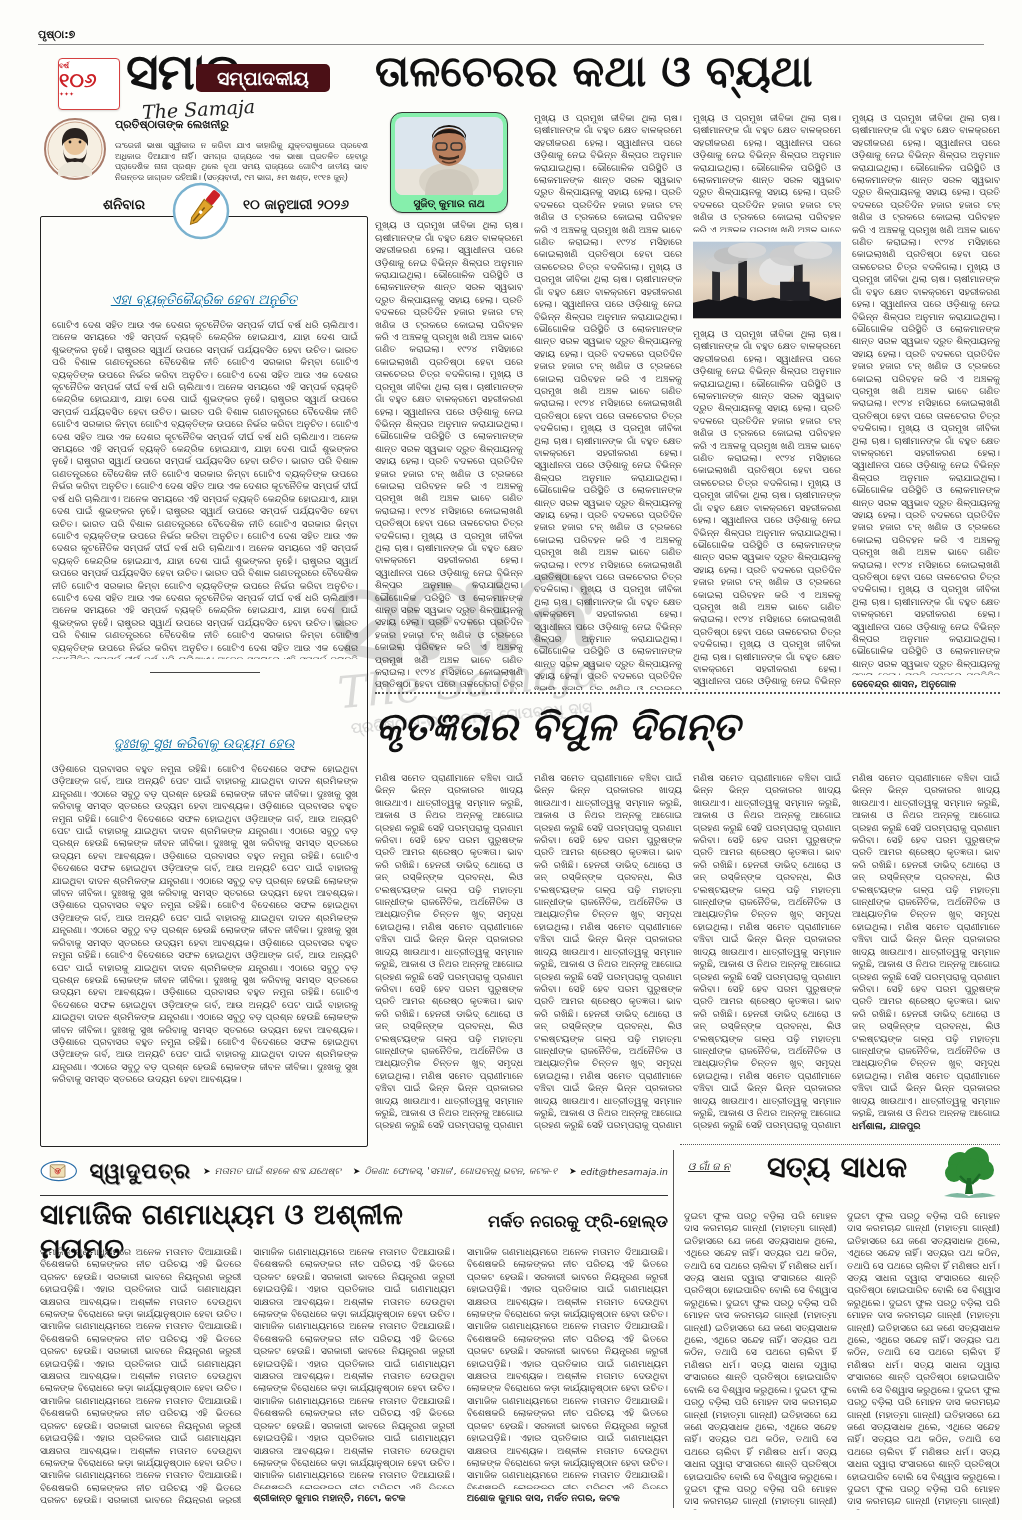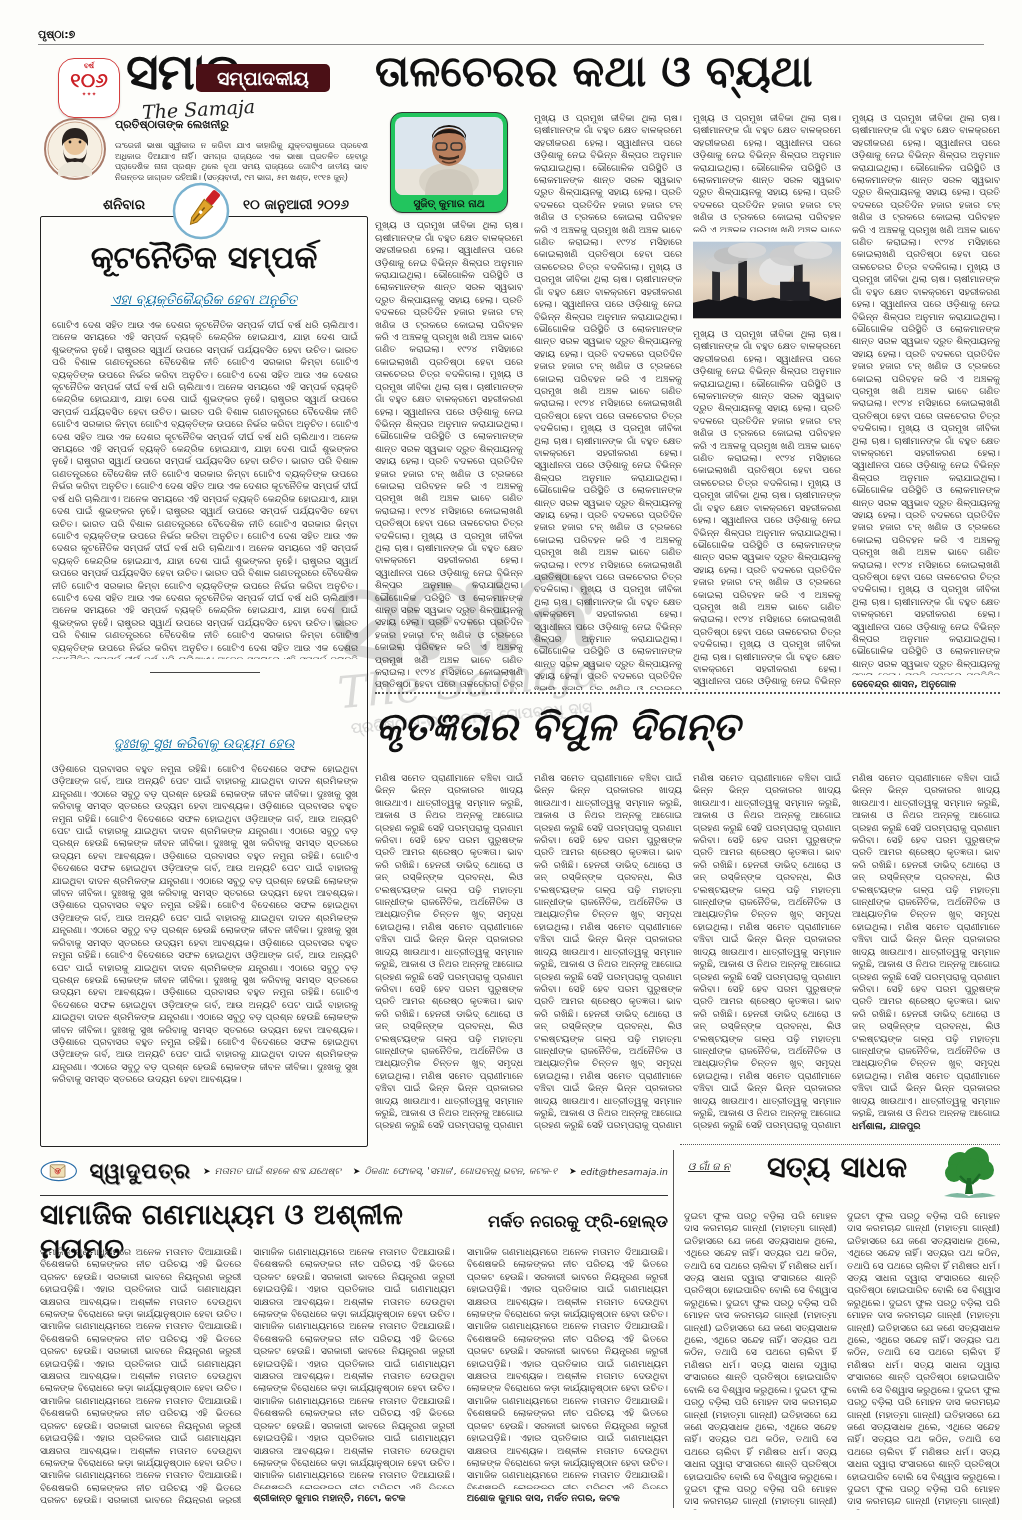--- a/index.html
+++ b/index.html
@@ -9,22 +9,22 @@
     position:relative; width:1022px; height:1520px; margin:0 auto;
     background:#fdfdfa; overflow:hidden; color:#111;
   }
   .abs { position:absolute; }
   .body-text { font-size:9.3px; line-height:12.4px; color:#1c1c1c; text-align:justify; word-break:break-word; }
 
   
   .page-no { left:38px; top:28px; font-size:11px; font-weight:bold; }
   .top-rule { left:38px; top:44px; width:946px; height:1px; background:#8a8a8a; }
 
-  .badge { left:58px; top:58px; width:62px; height:60px; border:1px solid #d54040; border-radius:16px;
-           background:#fff; text-align:center; padding-top:3px; box-shadow:0 1px 2px rgba(0,0,0,.15);}
+  .badge { left:58px; top:58px; width:62px; height:52px; border:1px solid #d54040; border-radius:4px;
+           background:#fff; padding-top:3px; box-shadow:0 1px 2px rgba(0,0,0,.15);}
   .badge-top { font-size:7px; color:#cc2127; font-weight:bold; }
   .badge-num { font-size:20px; color:#cc2127; font-weight:bold; line-height:20px; }
   .badge-sub { font-size:6px; color:#cc2127; }
 
   .logo-main { left:126px; top:42px; font-size:50px; font-weight:bold; letter-spacing:-1px; font-family:"DejaVu Serif", serif; }
   .logo-script { left:142px; top:98px; font-size:19px; font-style:italic; font-family:"DejaVu Serif", serif; color:#222; transform:rotate(-3deg); }
   .section-box { left:196px; top:64px; width:134px; height:28px; background:#4b1016; border-radius:5px;
                  color:#fff; font-size:19px; font-weight:bold; text-align:center; line-height:28px; }
 
   .founder-avatar { left:44px; top:118px; }
@@ -45,21 +45,21 @@
 
   
   .art { z-index:1; }
   .art-headline { position:absolute; left:0; width:100%; text-align:left; font-weight:bold; }
   .cols { position:absolute; display:flex; }
   .col { overflow:hidden; }
   .col-flex { display:flex; flex-direction:column; }
   .col-fill { flex:1; overflow:hidden; }
   .byline { font-size:9.5px; font-weight:bold; text-align:left; padding-top:3px; }
 
-  .photo-frame { border:1.5px solid #333; border-radius:12px; background:#22c55e; padding:4px 4px 2px;
+  .photo-frame { border:1.5px solid #333; border-radius:12px; background:#86efac; padding:4px 4px 2px;
                  box-shadow:0 1px 2px rgba(0,0,0,.2); margin:0 auto 6px; }
   .photo-frame svg { display:block; border-radius:8px; }
   .photo-caption { text-align:center; font-size:10.5px; font-weight:bold; padding:2px 0 1px; color:#111; }
 
   .industry-photo { width:100%; height:88px; margin:4px 0; display:block; }
 
   .dotted-rule { border-top:2px dotted #555; height:0; }
 
   
   .watermark { left:225px; top:560px; width:480px; text-align:center; transform:rotate(-5deg);
@@ -129,21 +129,20 @@
         <rect x="25" y="4" width="9" height="14" rx="2" fill="#cc2127"></rect>
         <polygon points="24,18 35,18 33,40 29.5,46 26,40" fill="#dfa32a" stroke="#9a6c12" stroke-width="1"></polygon>
         <line x1="29.5" y1="24" x2="29.5" y2="42" stroke="#7a5510" stroke-width="1.4"></line>
         <circle cx="29.5" cy="30" r="1.8" fill="#fff"></circle>
       </g>
     </svg>
   </div>
   <div class="abs date-date">୧୦ ଜାନୁଆରୀ ୨୦୨୬</div>
 
   <div class="abs left-box">
-    <div class="ed-title" style="top:22px;">କୂଟନୈତିକ ସମ୍ପର୍କ</div>
     <div class="ed-sub" style="top:74px;">ଏହା ବ୍ୟକ୍ତିକୈନ୍ଦ୍ରିକ ହେବା ଅନୁଚିତ</div>
     <div class="ed-body body-text" style="top:102px; height:340px;">ଗୋଟିଏ ଦେଶ ସହିତ ଆଉ ଏକ ଦେଶର କୂଟନୈତିକ ସମ୍ପର୍କ ଦୀର୍ଘ ବର୍ଷ ଧରି ଚାଲିଥାଏ। ଅନେକ ସମୟରେ ଏହି ସମ୍ପର୍କ ବ୍ୟକ୍ତି କେନ୍ଦ୍ରିକ ହୋଇଯାଏ, ଯାହା ଦେଶ ପାଇଁ ଶୁଭଙ୍କର ନୁହେଁ। ରାଷ୍ଟ୍ରର ସ୍ୱାର୍ଥ ଉପରେ ସମ୍ପର୍କ ପର୍ଯ୍ୟବସିତ ହେବା ଉଚିତ। ଭାରତ ପରି ବିଶାଳ ଗଣତନ୍ତ୍ରରେ ବୈଦେଶିକ ନୀତି ଗୋଟିଏ ସରକାର କିମ୍ବା ଗୋଟିଏ ବ୍ୟକ୍ତିଙ୍କ ଉପରେ ନିର୍ଭର କରିବା ଅନୁଚିତ। ଗୋଟିଏ ଦେଶ ସହିତ ଆଉ ଏକ ଦେଶର କୂଟନୈତିକ ସମ୍ପର୍କ ଦୀର୍ଘ ବର୍ଷ ଧରି ଚାଲିଥାଏ। ଅନେକ ସମୟରେ ଏହି ସମ୍ପର୍କ ବ୍ୟକ୍ତି କେନ୍ଦ୍ରିକ ହୋଇଯାଏ, ଯାହା ଦେଶ ପାଇଁ ଶୁଭଙ୍କର ନୁହେଁ। ରାଷ୍ଟ୍ରର ସ୍ୱାର୍ଥ ଉପରେ ସମ୍ପର୍କ ପର୍ଯ୍ୟବସିତ ହେବା ଉଚିତ। ଭାରତ ପରି ବିଶାଳ ଗଣତନ୍ତ୍ରରେ ବୈଦେଶିକ ନୀତି ଗୋଟିଏ ସରକାର କିମ୍ବା ଗୋଟିଏ ବ୍ୟକ୍ତିଙ୍କ ଉପରେ ନିର୍ଭର କରିବା ଅନୁଚିତ। ଗୋଟିଏ ଦେଶ ସହିତ ଆଉ ଏକ ଦେଶର କୂଟନୈତିକ ସମ୍ପର୍କ ଦୀର୍ଘ ବର୍ଷ ଧରି ଚାଲିଥାଏ। ଅନେକ ସମୟରେ ଏହି ସମ୍ପର୍କ ବ୍ୟକ୍ତି କେନ୍ଦ୍ରିକ ହୋଇଯାଏ, ଯାହା ଦେଶ ପାଇଁ ଶୁଭଙ୍କର ନୁହେଁ। ରାଷ୍ଟ୍ରର ସ୍ୱାର୍ଥ ଉପରେ ସମ୍ପର୍କ ପର୍ଯ୍ୟବସିତ ହେବା ଉଚିତ। ଭାରତ ପରି ବିଶାଳ ଗଣତନ୍ତ୍ରରେ ବୈଦେଶିକ ନୀତି ଗୋଟିଏ ସରକାର କିମ୍ବା ଗୋଟିଏ ବ୍ୟକ୍ତିଙ୍କ ଉପରେ ନିର୍ଭର କରିବା ଅନୁଚିତ। ଗୋଟିଏ ଦେଶ ସହିତ ଆଉ ଏକ ଦେଶର କୂଟନୈତିକ ସମ୍ପର୍କ ଦୀର୍ଘ ବର୍ଷ ଧରି ଚାଲିଥାଏ। ଅନେକ ସମୟରେ ଏହି ସମ୍ପର୍କ ବ୍ୟକ୍ତି କେନ୍ଦ୍ରିକ ହୋଇଯାଏ, ଯାହା ଦେଶ ପାଇଁ ଶୁଭଙ୍କର ନୁହେଁ। ରାଷ୍ଟ୍ରର ସ୍ୱାର୍ଥ ଉପରେ ସମ୍ପର୍କ ପର୍ଯ୍ୟବସିତ ହେବା ଉଚିତ। ଭାରତ ପରି ବିଶାଳ ଗଣତନ୍ତ୍ରରେ ବୈଦେଶିକ ନୀତି ଗୋଟିଏ ସରକାର କିମ୍ବା ଗୋଟିଏ ବ୍ୟକ୍ତିଙ୍କ ଉପରେ ନିର୍ଭର କରିବା ଅନୁଚିତ। ଗୋଟିଏ ଦେଶ ସହିତ ଆଉ ଏକ ଦେଶର କୂଟନୈତିକ ସମ୍ପର୍କ ଦୀର୍ଘ ବର୍ଷ ଧରି ଚାଲିଥାଏ। ଅନେକ ସମୟରେ ଏହି ସମ୍ପର୍କ ବ୍ୟକ୍ତି କେନ୍ଦ୍ରିକ ହୋଇଯାଏ, ଯାହା ଦେଶ ପାଇଁ ଶୁଭଙ୍କର ନୁହେଁ। ରାଷ୍ଟ୍ରର ସ୍ୱାର୍ଥ ଉପରେ ସମ୍ପର୍କ ପର୍ଯ୍ୟବସିତ ହେବା ଉଚିତ। ଭାରତ ପରି ବିଶାଳ ଗଣତନ୍ତ୍ରରେ ବୈଦେଶିକ ନୀତି ଗୋଟିଏ ସରକାର କିମ୍ବା ଗୋଟିଏ ବ୍ୟକ୍ତିଙ୍କ ଉପରେ ନିର୍ଭର କରିବା ଅନୁଚିତ। ଗୋଟିଏ ଦେଶ ସହିତ ଆଉ ଏକ ଦେଶର କୂଟନୈତିକ ସମ୍ପର୍କ ଦୀର୍ଘ ବର୍ଷ ଧରି ଚାଲିଥାଏ। ଅନେକ ସମୟରେ ଏହି ସମ୍ପର୍କ ବ୍ୟକ୍ତି କେନ୍ଦ୍ରିକ ହୋଇଯାଏ, ଯାହା ଦେଶ ପାଇଁ ଶୁଭଙ୍କର ନୁହେଁ। ରାଷ୍ଟ୍ରର ସ୍ୱାର୍ଥ ଉପରେ ସମ୍ପର୍କ ପର୍ଯ୍ୟବସିତ ହେବା ଉଚିତ। ଭାରତ ପରି ବିଶାଳ ଗଣତନ୍ତ୍ରରେ ବୈଦେଶିକ ନୀତି ଗୋଟିଏ ସରକାର କିମ୍ବା ଗୋଟିଏ ବ୍ୟକ୍ତିଙ୍କ ଉପରେ ନିର୍ଭର କରିବା ଅନୁଚିତ। ଗୋଟିଏ ଦେଶ ସହିତ ଆଉ ଏକ ଦେଶର କୂଟନୈତିକ ସମ୍ପର୍କ ଦୀର୍ଘ ବର୍ଷ ଧରି ଚାଲିଥାଏ। ଅନେକ ସମୟରେ ଏହି ସମ୍ପର୍କ ବ୍ୟକ୍ତି କେନ୍ଦ୍ରିକ ହୋଇଯାଏ, ଯାହା ଦେଶ ପାଇଁ ଶୁଭଙ୍କର ନୁହେଁ। ରାଷ୍ଟ୍ରର ସ୍ୱାର୍ଥ ଉପରେ ସମ୍ପର୍କ ପର୍ଯ୍ୟବସିତ ହେବା ଉଚିତ। ଭାରତ ପରି ବିଶାଳ ଗଣତନ୍ତ୍ରରେ ବୈଦେଶିକ ନୀତି ଗୋଟିଏ ସରକାର କିମ୍ବା ଗୋଟିଏ ବ୍ୟକ୍ତିଙ୍କ ଉପରେ ନିର୍ଭର କରିବା ଅନୁଚିତ।</div>
     <div class="ed-divider" style="top:455px;"></div>
     <div class="ed-sub" style="top:518px;">ଦୁଃଖକୁ ସୁଖ କରିବାକୁ ଉଦ୍ୟମ ହେଉ</div>
     <div class="ed-body body-text" style="top:546px; height:368px;">ଓଡ଼ିଶାରେ ପ୍ରବାସର ବହୁତ ନମୁନା ରହିଛି। ଗୋଟିଏ ବିଦେଶରେ ସଫଳ ହୋଇଥିବା ଓଡ଼ିଆଙ୍କ ଗର୍ବ, ଆଉ ଅନ୍ୟଟି ପେଟ ପାଇଁ ବାହାରକୁ ଯାଇଥିବା ଦାଦନ ଶ୍ରମିକଙ୍କ ଯନ୍ତ୍ରଣା। ଏଠାରେ ସବୁଠୁ ବଡ଼ ପ୍ରଶ୍ନ ହେଉଛି ଲୋକଙ୍କ ଜୀବନ ଜୀବିକା। ଦୁଃଖକୁ ସୁଖ କରିବାକୁ ସମସ୍ତ ସ୍ତରରେ ଉଦ୍ୟମ ହେବା ଆବଶ୍ୟକ। ଓଡ଼ିଶାରେ ପ୍ରବାସର ବହୁତ ନମୁନା ରହିଛି। ଗୋଟିଏ ବିଦେଶରେ ସଫଳ ହୋଇଥିବା ଓଡ଼ିଆଙ୍କ ଗର୍ବ, ଆଉ ଅନ୍ୟଟି ପେଟ ପାଇଁ ବାହାରକୁ ଯାଇଥିବା ଦାଦନ ଶ୍ରମିକଙ୍କ ଯନ୍ତ୍ରଣା। ଏଠାରେ ସବୁଠୁ ବଡ଼ ପ୍ରଶ୍ନ ହେଉଛି ଲୋକଙ୍କ ଜୀବନ ଜୀବିକା। ଦୁଃଖକୁ ସୁଖ କରିବାକୁ ସମସ୍ତ ସ୍ତରରେ ଉଦ୍ୟମ ହେବା ଆବଶ୍ୟକ। ଓଡ଼ିଶାରେ ପ୍ରବାସର ବହୁତ ନମୁନା ରହିଛି। ଗୋଟିଏ ବିଦେଶରେ ସଫଳ ହୋଇଥିବା ଓଡ଼ିଆଙ୍କ ଗର୍ବ, ଆଉ ଅନ୍ୟଟି ପେଟ ପାଇଁ ବାହାରକୁ ଯାଇଥିବା ଦାଦନ ଶ୍ରମିକଙ୍କ ଯନ୍ତ୍ରଣା। ଏଠାରେ ସବୁଠୁ ବଡ଼ ପ୍ରଶ୍ନ ହେଉଛି ଲୋକଙ୍କ ଜୀବନ ଜୀବିକା। ଦୁଃଖକୁ ସୁଖ କରିବାକୁ ସମସ୍ତ ସ୍ତରରେ ଉଦ୍ୟମ ହେବା ଆବଶ୍ୟକ। ଓଡ଼ିଶାରେ ପ୍ରବାସର ବହୁତ ନମୁନା ରହିଛି। ଗୋଟିଏ ବିଦେଶରେ ସଫଳ ହୋଇଥିବା ଓଡ଼ିଆଙ୍କ ଗର୍ବ, ଆଉ ଅନ୍ୟଟି ପେଟ ପାଇଁ ବାହାରକୁ ଯାଇଥିବା ଦାଦନ ଶ୍ରମିକଙ୍କ ଯନ୍ତ୍ରଣା। ଏଠାରେ ସବୁଠୁ ବଡ଼ ପ୍ରଶ୍ନ ହେଉଛି ଲୋକଙ୍କ ଜୀବନ ଜୀବିକା। ଦୁଃଖକୁ ସୁଖ କରିବାକୁ ସମସ୍ତ ସ୍ତରରେ ଉଦ୍ୟମ ହେବା ଆବଶ୍ୟକ। ଓଡ଼ିଶାରେ ପ୍ରବାସର ବହୁତ ନମୁନା ରହିଛି। ଗୋଟିଏ ବିଦେଶରେ ସଫଳ ହୋଇଥିବା ଓଡ଼ିଆଙ୍କ ଗର୍ବ, ଆଉ ଅନ୍ୟଟି ପେଟ ପାଇଁ ବାହାରକୁ ଯାଇଥିବା ଦାଦନ ଶ୍ରମିକଙ୍କ ଯନ୍ତ୍ରଣା। ଏଠାରେ ସବୁଠୁ ବଡ଼ ପ୍ରଶ୍ନ ହେଉଛି ଲୋକଙ୍କ ଜୀବନ ଜୀବିକା। ଦୁଃଖକୁ ସୁଖ କରିବାକୁ ସମସ୍ତ ସ୍ତରରେ ଉଦ୍ୟମ ହେବା ଆବଶ୍ୟକ। ଓଡ଼ିଶାରେ ପ୍ରବାସର ବହୁତ ନମୁନା ରହିଛି। ଗୋଟିଏ ବିଦେଶରେ ସଫଳ ହୋଇଥିବା ଓଡ଼ିଆଙ୍କ ଗର୍ବ, ଆଉ ଅନ୍ୟଟି ପେଟ ପାଇଁ ବାହାରକୁ ଯାଇଥିବା ଦାଦନ ଶ୍ରମିକଙ୍କ ଯନ୍ତ୍ରଣା। ଏଠାରେ ସବୁଠୁ ବଡ଼ ପ୍ରଶ୍ନ ହେଉଛି ଲୋକଙ୍କ ଜୀବନ ଜୀବିକା। ଦୁଃଖକୁ ସୁଖ କରିବାକୁ ସମସ୍ତ ସ୍ତରରେ ଉଦ୍ୟମ ହେବା ଆବଶ୍ୟକ। ଓଡ଼ିଶାରେ ପ୍ରବାସର ବହୁତ ନମୁନା ରହିଛି। ଗୋଟିଏ ବିଦେଶରେ ସଫଳ ହୋଇଥିବା ଓଡ଼ିଆଙ୍କ ଗର୍ବ, ଆଉ ଅନ୍ୟଟି ପେଟ ପାଇଁ ବାହାରକୁ ଯାଇଥିବା ଦାଦନ ଶ୍ରମିକଙ୍କ ଯନ୍ତ୍ରଣା। ଏଠାରେ ସବୁଠୁ ବଡ଼ ପ୍ରଶ୍ନ ହେଉଛି ଲୋକଙ୍କ ଜୀବନ ଜୀବିକା। ଦୁଃଖକୁ ସୁଖ କରିବାକୁ ସମସ୍ତ ସ୍ତରରେ ଉଦ୍ୟମ ହେବା ଆବଶ୍ୟକ।</div>
   </div>
 
   <div class="abs watermark">
     <div class="wm1">ସମାଜ</div>
     <div class="wm2">The Samaja</div>

